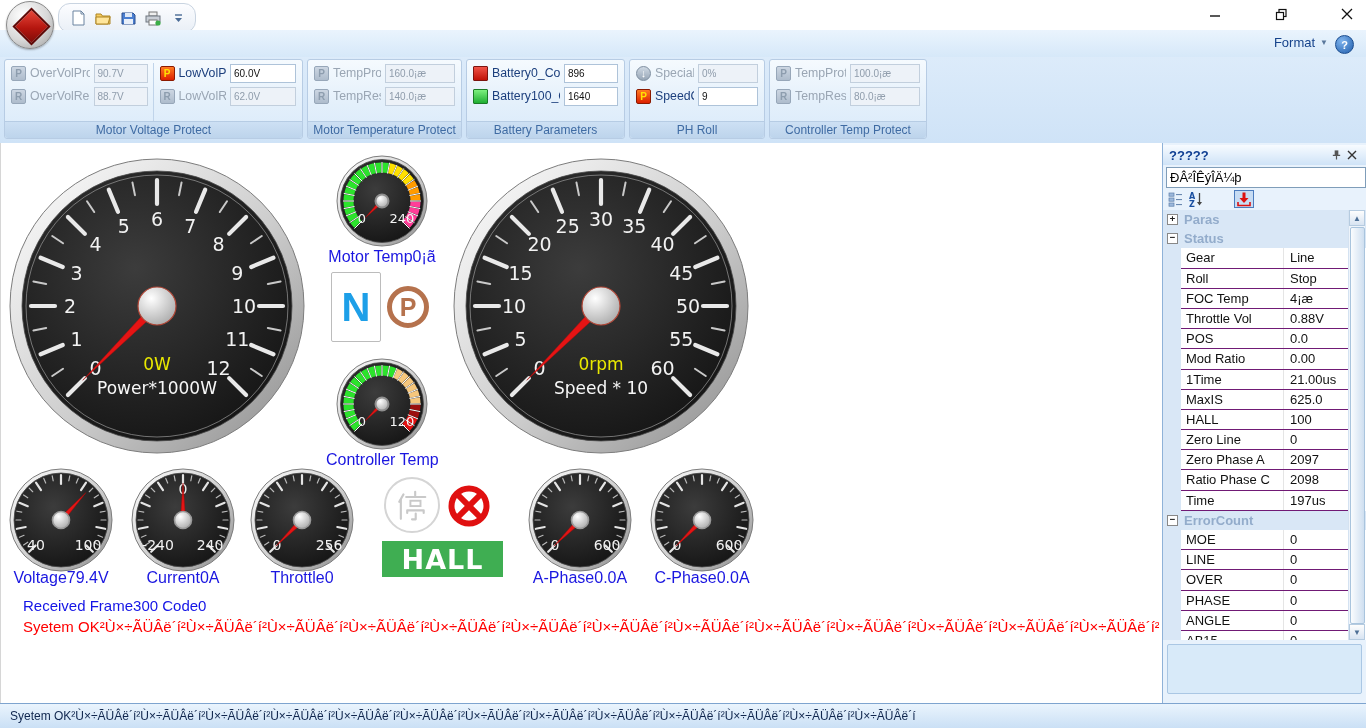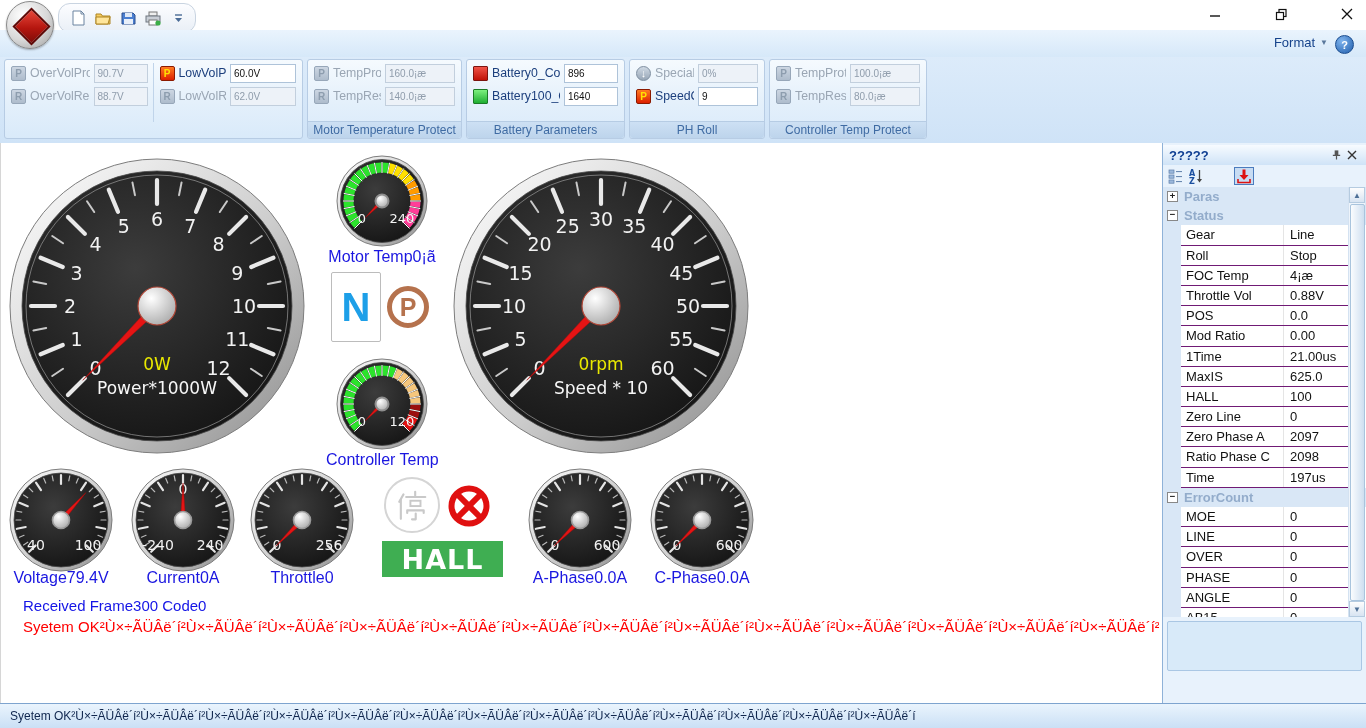--- a/index.html
+++ b/index.html
@@ -199,20 +199,21 @@
             <span class="flabel on">LowVolProtect</span>
             <div class="finput on" style="width: 58px;">60.0V</div>
           </div>
           <div class="frow">
             <span class="ficon letter-off">R</span>
             <span class="flabel off">LowVolRestore</span>
             <div class="finput off" style="width: 58px;">62.0V</div>
           </div>
         </div>
       </div>
+      <div class="rgroup-caption">Motor Voltage Protect</div>
     </div>
     <div class="rgroup" style="left: 307px; width: 155px;">
       <div class="rgroup-body">
         <div class="fcol">
           <div class="frow">
             <span class="ficon letter-off">P</span>
             <span class="flabel off">TempProtect</span>
             <div class="finput off" style="width: 62px;">160.0¡æ</div>
           </div>
           <div class="frow">
@@ -832,20 +833,21 @@
           <rect x="4" y="1" width="4" height="5" fill="#555"></rect>
           <path d="M2 6.5 H10 M6 6.5 V11" stroke="#555" stroke-width="1.3"></path>
         </svg>
     </span>
     <span class="sp-hbtn">
         <svg width="10" height="10" viewBox="0 0 10 10">
           <path d="M1 1 L9 9 M9 1 L1 9" stroke="#333" stroke-width="1.4"></path>
         </svg>
       </span>
   </div>
+  <input id="sp-input" type="text" value="ÐÂ²ÎÊýÎÄ¼þ" style="">
   <div id="sp-toolbar">
     <span class="sp-tbtn">
       <svg width="16" height="16" viewBox="0 0 16 16">
           <rect x="1" y="2" width="5" height="3.2" fill="#9cb8dc" stroke="#5d7ea8" stroke-width=".7"></rect>
           <rect x="1" y="7" width="5" height="3.2" fill="#9cb8dc" stroke="#5d7ea8" stroke-width=".7"></rect>
           <rect x="1" y="12" width="5" height="3.2" fill="#9cb8dc" stroke="#5d7ea8" stroke-width=".7"></rect>
           <path d="M8 3.6 h6 M8 8.6 h6 M8 13.6 h6" stroke="#5d7ea8" stroke-width="1"></path>
         </svg>
     </span>
     <span class="sp-tbtn">

